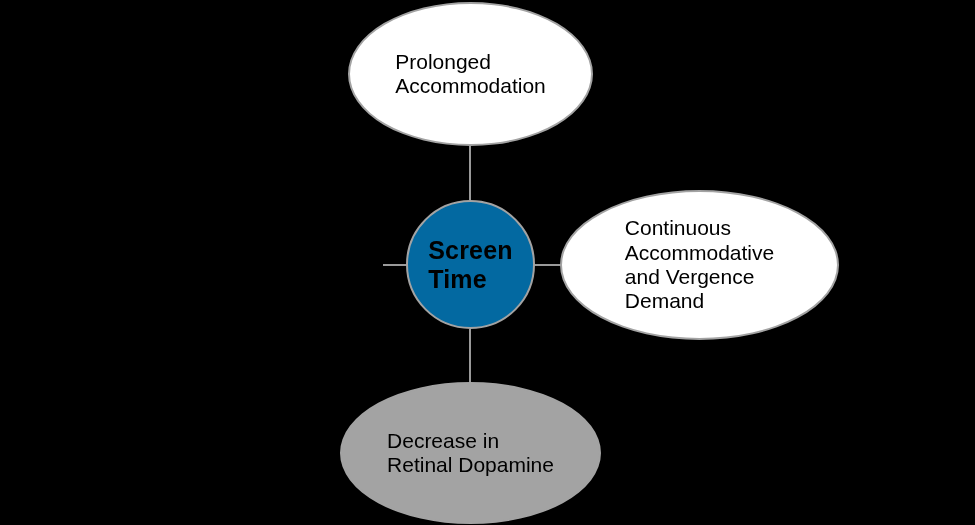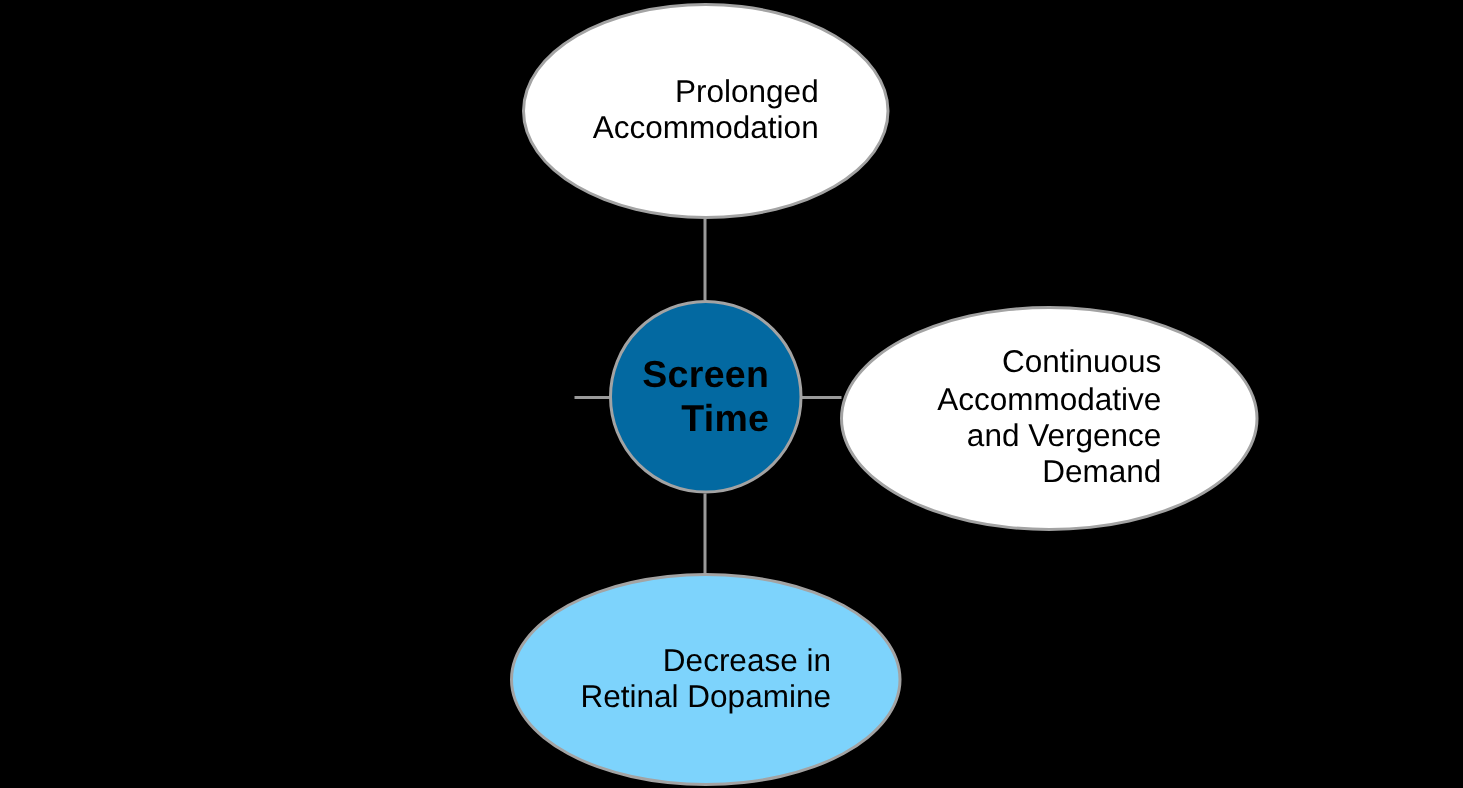--- a/index.html
+++ b/index.html
@@ -25,38 +25,38 @@
   }
   .node {
     position: absolute;
     box-sizing: border-box;
     background: #ffffff;
     border: 2px solid #a3a3a3;
     border-radius: 50%;
     display: flex;
     align-items: center;
     justify-content: center;
-    text-align: right;
+    text-align: left;
     color: #000000;
     line-height: 1.16;
     white-space: pre-line;
   }
   .node-center {
     font-weight: bold;
     font-size: 25px;
     letter-spacing: 0.2px;
   }
   .node-sat {
     font-weight: normal;
     font-size: 21px;
   }
   
   #node-center { left: 406px; top: 200px; width: 129px;  height: 129px; }
   #node-top    { left: 348px; top: 2px;   width: 245px;  height: 144px; }
-  #node-right  { left: 560px; top: 204px; width: 279px;  height: 150px; }
+  #node-right  { left: 560px; top: 190px; width: 279px;  height: 150px; }
   #node-left   { left: 178px; top: 198px; width: 206px;  height: 134px; }
   #node-bottom { left: 340px; top: 382px; width: 261px;  height: 142px; }
 </style>
 </head>
 <body style="background: rgb(0, 0, 0);">
 
 <div id="canvas" style="--bg: #000000; width: 975px; height: 525px;">
 
   <svg class="edges" viewBox="0 0 975 525" width="975" height="525">
     <line x1="470" y1="146" x2="470" y2="200" stroke="#9a9a9a" stroke-width="2"></line>
@@ -71,21 +71,21 @@
   </div>
 
   <div class="node node-sat" id="node-right" style="background: rgb(255, 255, 255); border-color: rgb(163, 163, 163); color: rgb(0, 0, 0);">
     <span>Continuous
 Accommodative
 and Vergence
 Demand</span>
   </div>
 
 
-  <div class="node node-sat" id="node-bottom" style="background: #7dd3fc; border-color: rgb(163, 163, 163); color: rgb(0, 0, 0);">
+  <div class="node node-sat" id="node-bottom" style="background: #a3a3a3; border-color: rgb(163, 163, 163); color: rgb(0, 0, 0);">
     <span>Decrease in
 Retinal Dopamine</span>
   </div>
 
   <div class="node node-center" id="node-center" style="background: #0369a1; border-color: rgb(163, 163, 163); color: rgb(0, 0, 0);">
     <span>Screen
 Time</span>
   </div>
 
 </div>

